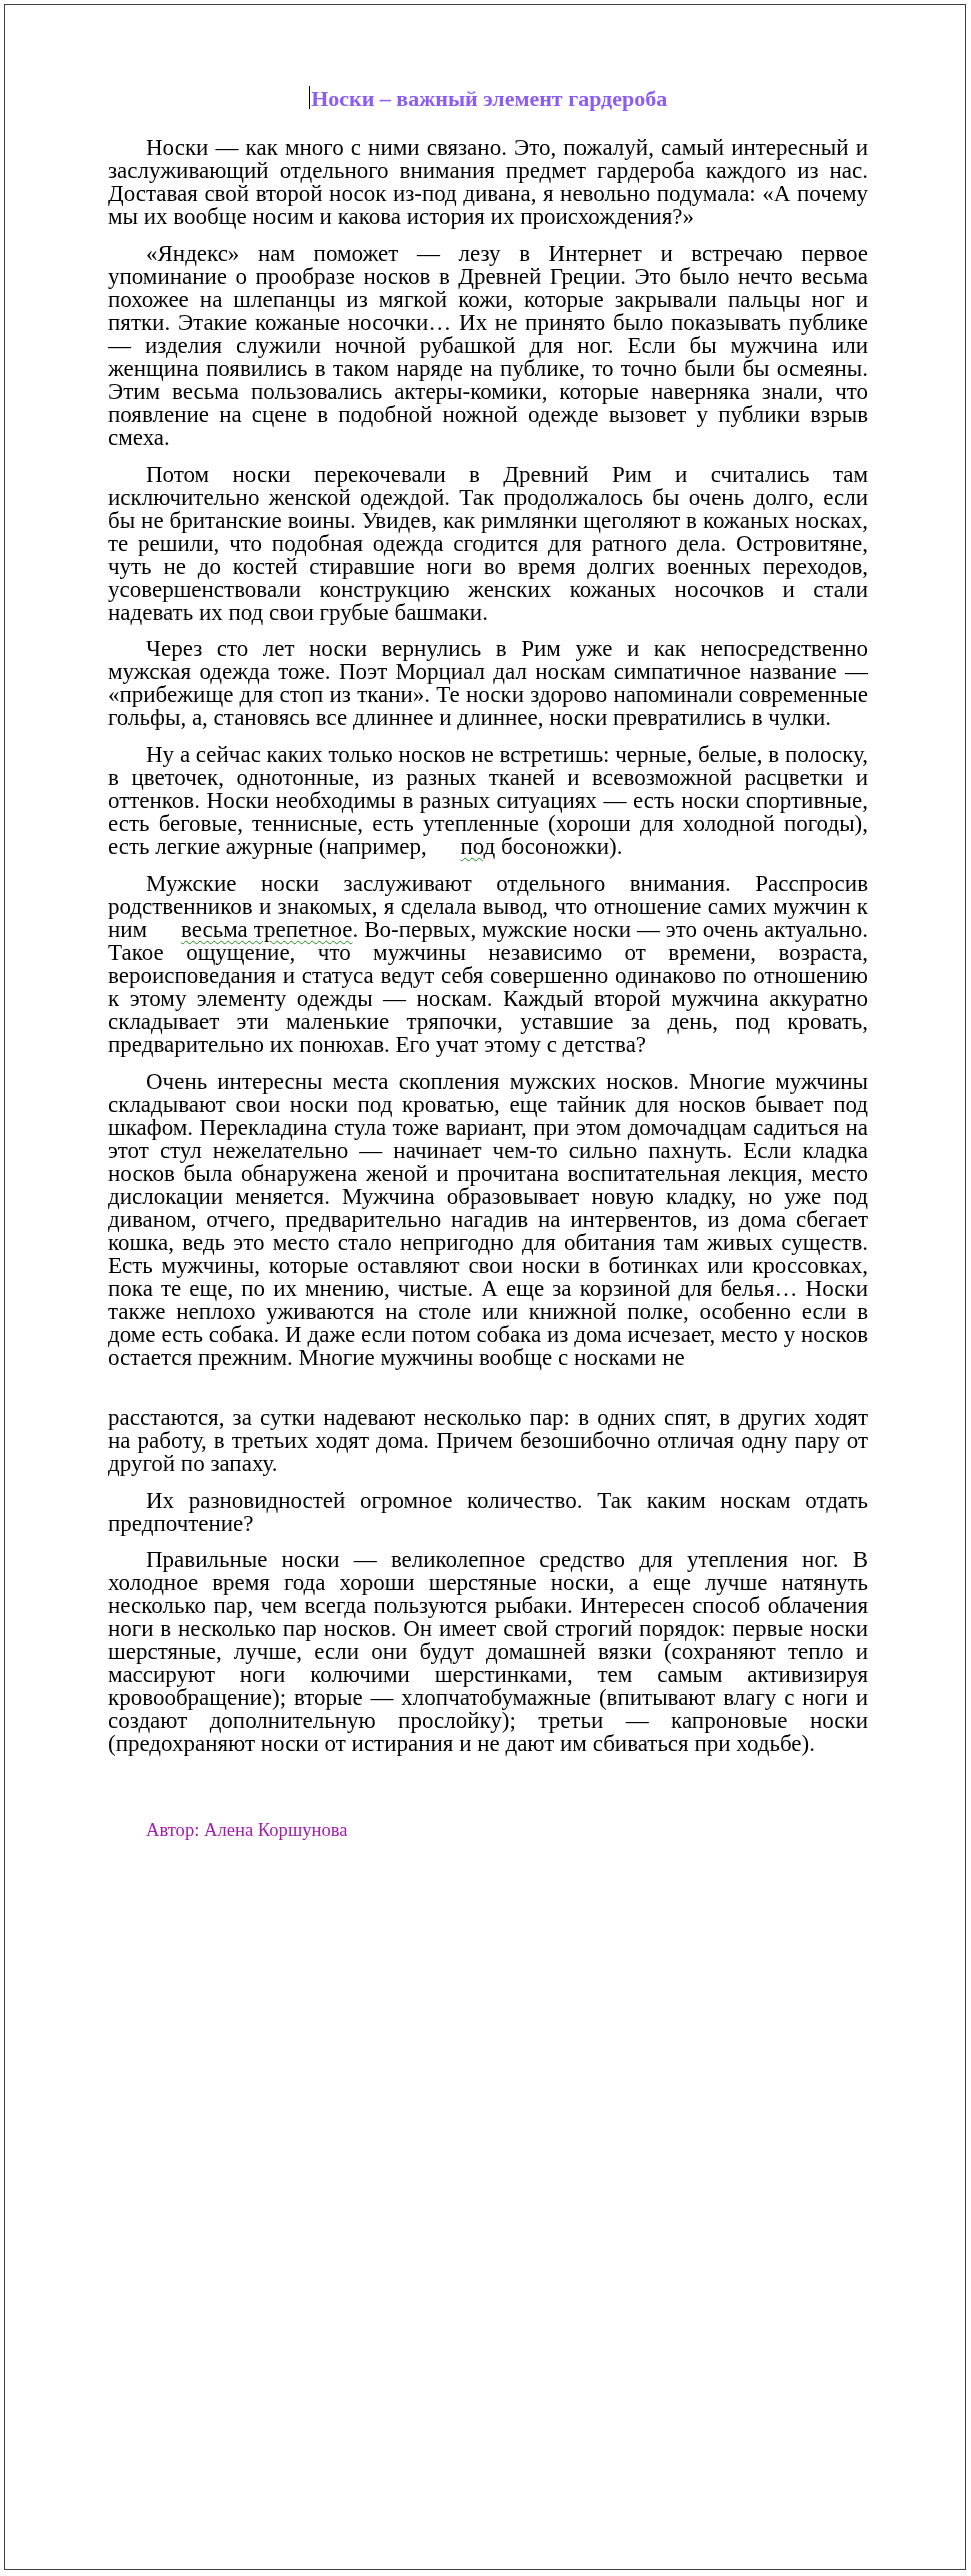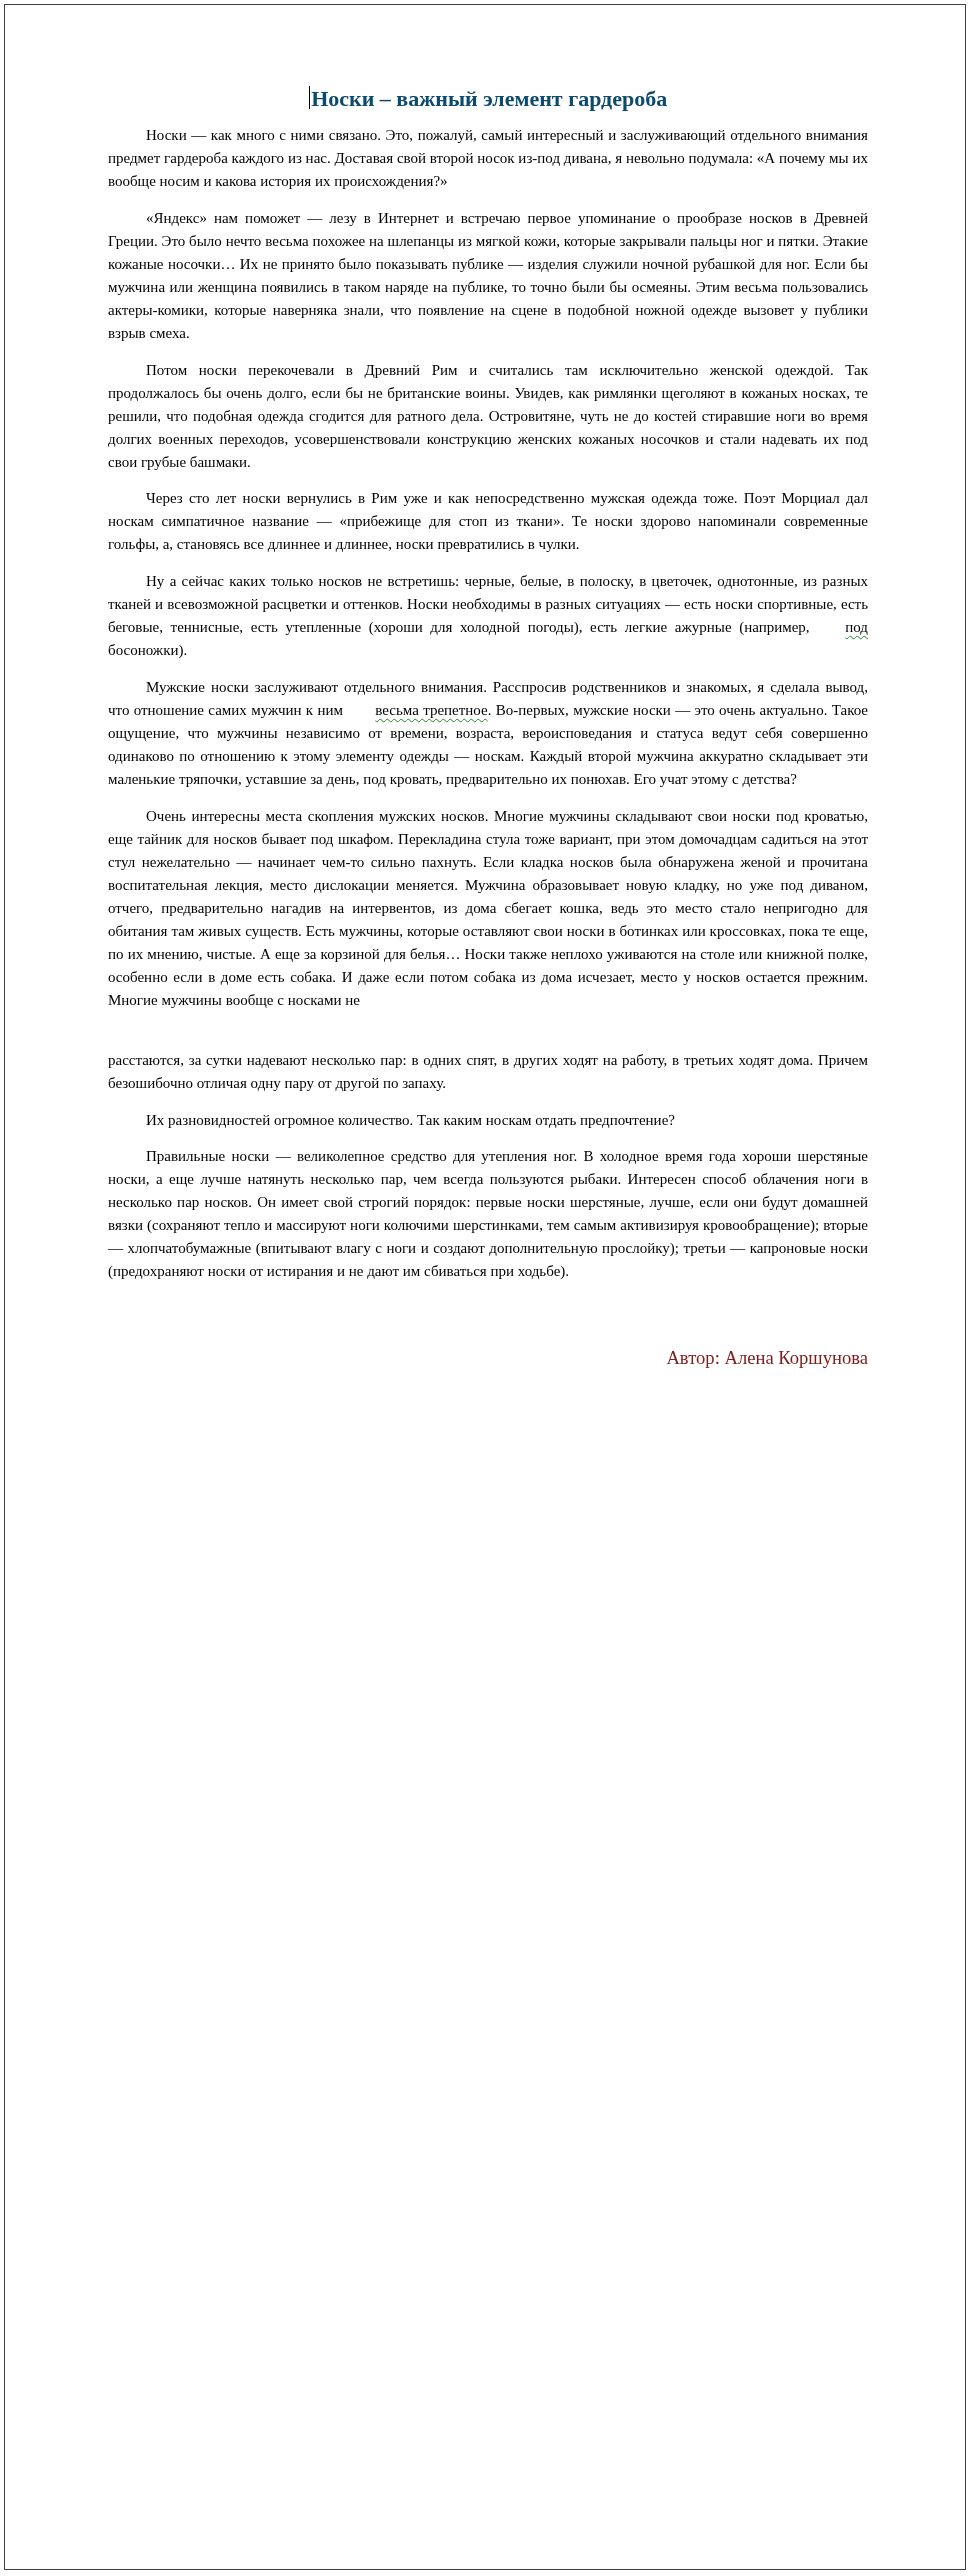--- a/index.html
+++ b/index.html
@@ -21,38 +21,38 @@
     box-sizing: border-box;
   }
   .content {
     position: absolute;
     left: 103px;
     top: 81px;
     width: 760px;
     color: #000000;
   }
   h1.doc-title {
-    margin: 0 0 12px 0;
+    margin: 0 0 24px 0;
     text-align: center;
     font-size: 22px;
     line-height: 26px;
     font-weight: bold;
-    color: #0c4a6e;
+    color: #8b5cf6;
   }
   .caret {
     display: inline-block;
     width: 1.6px;
     height: 23px;
     background: #000000;
     vertical-align: -3.2px;
     margin-right: 0.8px;
   }
   p.body-p {
     margin: 0 0 13.8px 0;
-    font-size: 15px;
+    font-size: 23px;
     line-height: 23px;
     text-align: justify;
     text-indent: 38px;
     color: #000000;
   }
   p.page-break-gap {
     margin-top: 37px;
     text-indent: 0;
   }
   .grammar {
@@ -61,22 +61,22 @@
     text-decoration-color: #1e8c1e;
     text-decoration-thickness: 0.8px;
     text-underline-offset: 3.2px;
     margin-left: 28px;
   }
   p.author-line {
     margin: 63px 0 0 0;
     font-size: 18.6px;
     line-height: 23px;
     text-indent: 38px;
-    text-align: right;
-    color: #7f1d1d;
+    text-align: left;
+    color: #a21caf;
   }
 </style>
 </head>
 <body>
 
 <div class="page">
   <div class="content">
 
     <h1 class="doc-title"><span class="caret"></span><span>Носки – важный элемент гардероба</span></h1>
 

